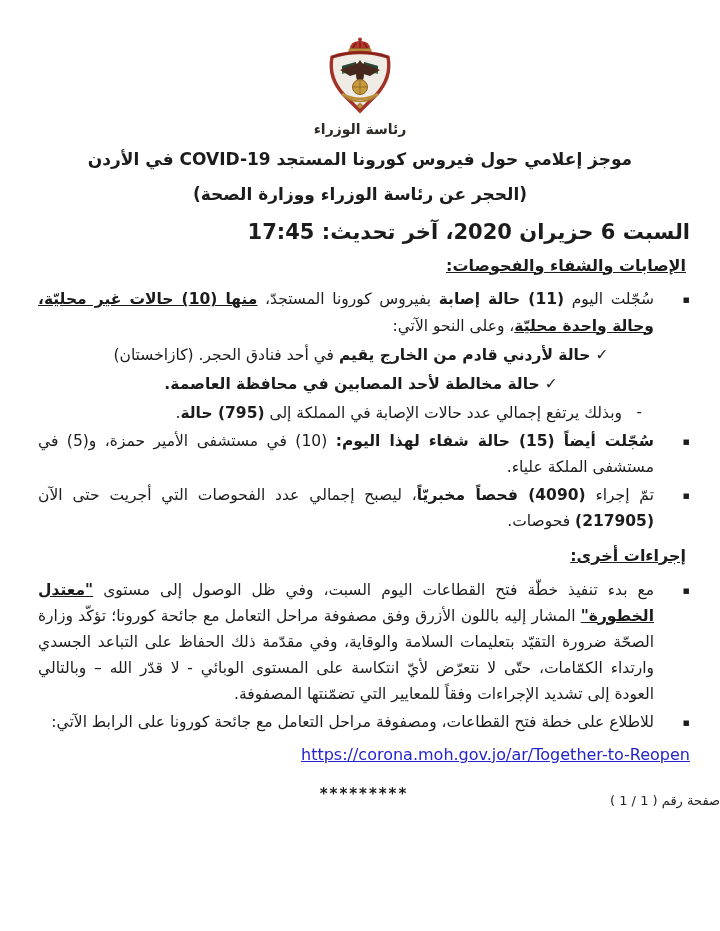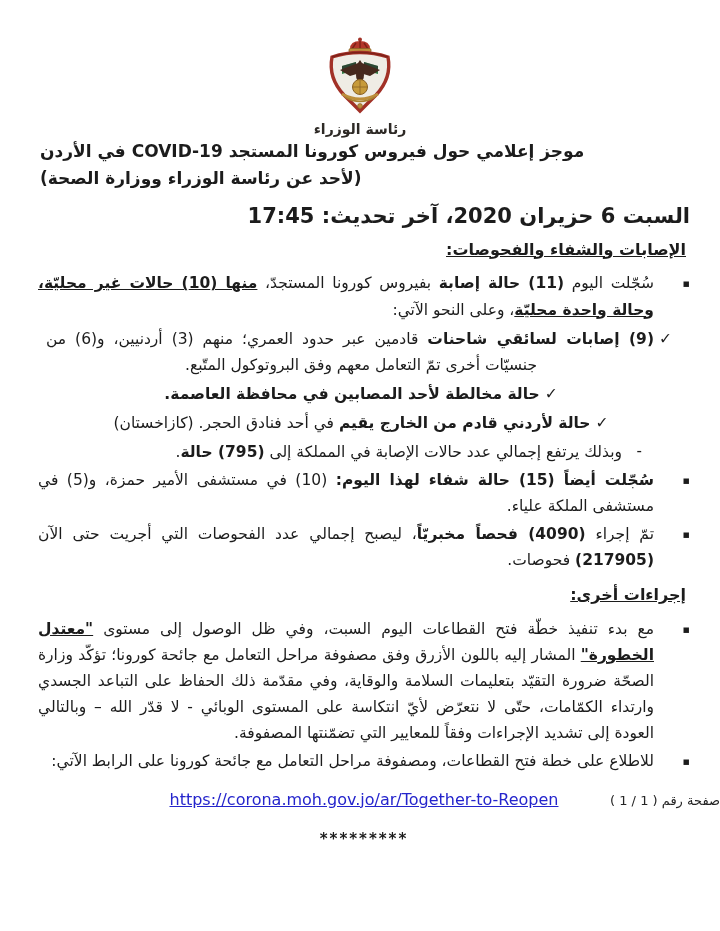--- a/index.html
+++ b/index.html
@@ -10,22 +10,22 @@
     overflow:hidden;
     font-family:"DejaVu Sans","Liberation Sans",sans-serif;
     color:#1c1c1c;
   }
   .logo-wrap{text-align:center;padding-top:36px;}
   .logo-caption{
     font-size:14px;font-weight:bold;color:#2e2a26;margin-top:1px;
     direction:rtl;font-family:"DejaVu Serif","DejaVu Sans",serif;
   }
   .title{
-    direction:rtl;text-align:left;font-weight:bold;
-    font-size:17px;line-height:1.4;margin-top:3px;padding:0 40px;
+    direction:rtl;text-align:center;font-weight:bold;
+    font-size:17px;line-height:1.4;margin-top:11px;padding:0 40px;
   }
   .date-line{
     direction:rtl;text-align:right;font-weight:bold;
     font-size:21px;margin-top:13px;padding:0 30px 0 38px;
   }
   .content-blocks{
     direction:rtl;padding:0 30px 0 38px;
     font-size:15.5px;line-height:1.68;text-align:right;
   }
   .sec-heading{
@@ -40,21 +40,21 @@
   .dash{display:flex;padding-right:48px;margin:2px 0;}
   .dash .marker{flex:0 0 20px;font-size:15px;}
   .dash .btext{flex:1;}
   .check{
     padding:1px 14px 1px 8px;margin:1px 0;
     text-align:justify;text-align-last:center;
   }
   .cmark{padding-left:5px;}
   .bold{font-weight:bold;text-align:center;}
   .underline{text-decoration:underline;}
-  .link-line{direction:ltr;text-align:center;margin:13px 0 0;}
+  .link-line{direction:ltr;text-align:right;margin:7px 0 0;}
   .link-line a{color:#2424cc;text-decoration:underline;font-size:16px;}
   .separator{
     direction:ltr;text-align:center;font-weight:bold;
     font-size:15px;letter-spacing:2px;margin-top:13px;
   }
   .page-footer{
     position:absolute;left:0;right:0;bottom:42px;
     direction:rtl;text-align:right;font-size:13px;color:#242424;
   }
 </style>
@@ -98,33 +98,32 @@
       <g>
         <path d="M30,58 Q48,68 66,58" fill="none" stroke="#bd8f3c" stroke-width="3"></path>
         <path d="M33,61 Q48,70 63,61" fill="none" stroke="#a8802f" stroke-width="1.6"></path>
         <circle cx="48" cy="70" r="2.4" fill="#bd8f3c" stroke="#8a6224" stroke-width="0.7"></circle>
       </g>
     </svg>
     <div class="logo-caption">رئاسة الوزراء</div>
   </div>
 
   <div class="title">موجز إعلامي حول فيروس كورونا المستجد COVID-19 في الأردن</div>
-  <div class="title">(لأحد عن رئاسة الوزراء ووزارة الصحة)</div>
+  <div class="title">(الحجر عن رئاسة الوزراء ووزارة الصحة)</div>
 
   <div class="date-line">السبت 6 حزيران 2020، آخر تحديث: 17:45</div>
 
   <div class="content-blocks" id="doc-blocks">
       <div class="sec-heading"><span>الإصابات والشفاء والفحوصات:</span></div>
       <div class="bullet">
         <div class="marker">▪</div>
         <div class="btext"><span>سُجّلت اليوم </span><span class="bold">(11) حالة إصابة</span><span> بفيروس كورونا المستجدّ، </span><span class="bold underline">منها (10) حالات غير محليّة، وحالة واحدة محليّة</span><span>، وعلى النحو الآتي:</span></div>
       </div>
-      <div class="check"><span class="cmark">✓</span><span class="bold">(9) إصابات لسائقي شاحنات</span><span> قادمين عبر حدود العمري؛ منهم (3) أردنيين، و(6) من جنسيّات أخرى تمّ التعامل معهم وفق البروتوكول المتّبع.</span></div>
+      <div class="check"><span class="cmark">✓</span><span class="bold">حالة لأردني قادم من الخارج يقيم</span><span> في أحد فنادق الحجر. (كازاخستان)</span></div>
       <div class="check"><span class="cmark">✓</span><span class="bold">حالة مخالطة لأحد المصابين في محافظة العاصمة.</span></div>
-      <div class="check"><span class="cmark">✓</span><span class="bold">حالة لأردني قادم من الخارج يقيم</span><span> في أحد فنادق الحجر. (كازاخستان)</span></div>
       <div class="dash">
         <div class="marker">-</div>
         <div class="btext"><span>وبذلك يرتفع إجمالي عدد حالات الإصابة في المملكة إلى </span><span class="bold">(795) حالة</span><span>.</span></div>
       </div>
       <div class="bullet">
         <div class="marker">▪</div>
         <div class="btext"><span class="bold">سُجّلت أيضاً (15) حالة شفاء لهذا اليوم:</span><span> (10) في مستشفى الأمير حمزة، و(5) في مستشفى الملكة علياء.</span></div>
       </div>
       <div class="bullet">
         <div class="marker">▪</div>

